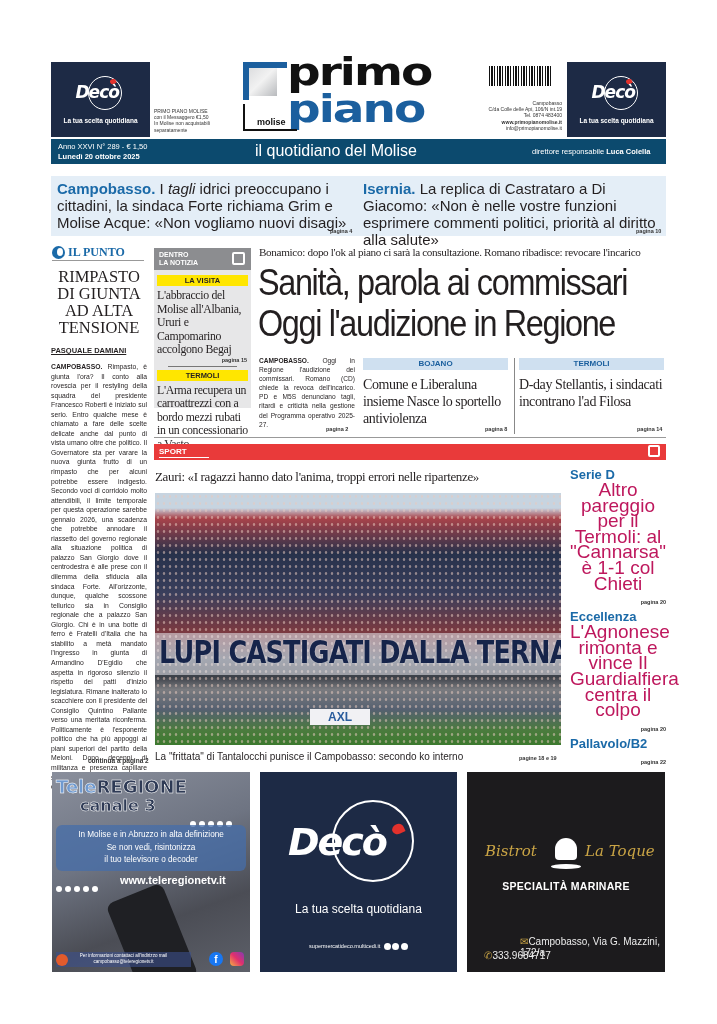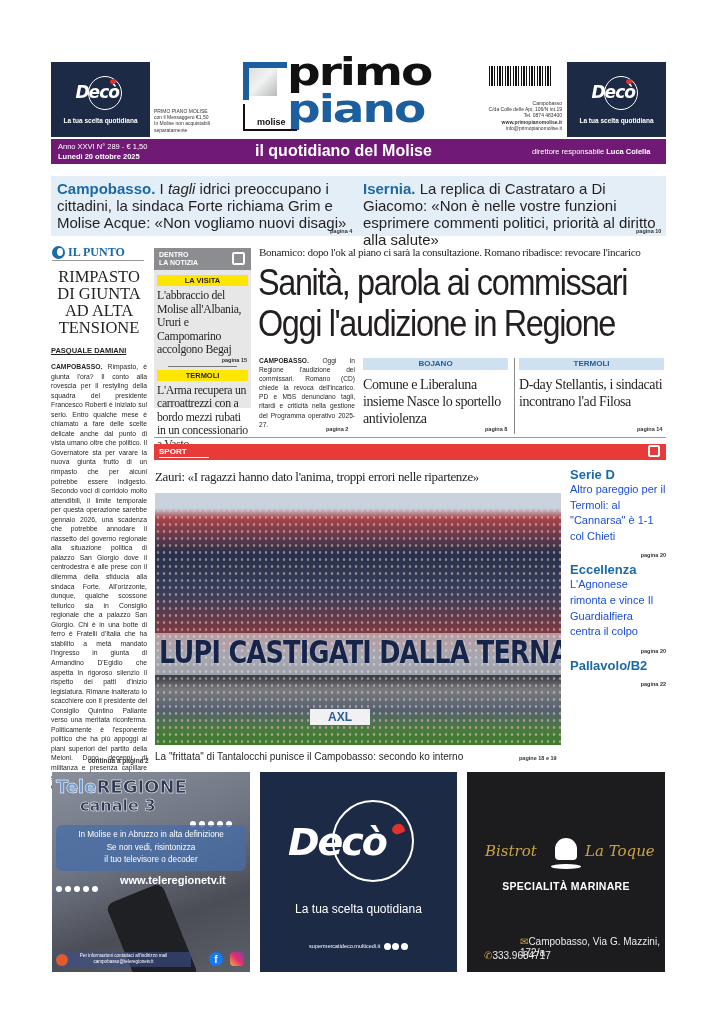--- a/index.html
+++ b/index.html
@@ -16,21 +16,21 @@
   .deco-tag { font-size: 6.5px; margin-top: 4px; font-weight: bold; }
 
   .small-info { font-size: 5px; line-height: 6.2px; color: #333; }
 
   .logo-text { font-family: "DejaVu Sans", sans-serif; font-weight: bold; letter-spacing: -2px; line-height: 1; }
   .logo-primo { color: #111; font-size: 47px; transform: scaleY(0.78); transform-origin: left top; }
   .logo-piano { color: #1b5f9e; font-size: 47px; transform: scaleY(0.78); transform-origin: left top; }
 
   .barcode { background: repeating-linear-gradient(90deg, #111 0 1px, #fff 1px 2px, #111 2px 4px, #fff 4px 5px, #111 5px 6px, #fff 6px 8px); }
 
-  .blue-bar { background: #701a75; color: #fff; }
+  .blue-bar { background: #0c4a6e; color: #fff; }
 
   
   .teaser-box { background: #e4eef7; }
   .teaser-text { font-size: 15px; line-height: 17px; color: #231f20; }
   .teaser-text .kw { color: #1b6aa8; font-weight: bold; }
   .pg { font-size: 5.5px; font-weight: bold; color: #333; }
 
   
   .il-punto { font-family: "Liberation Serif", serif; color: #1b6aa8; font-weight: bold; font-size: 12px; display: flex; align-items: center; gap: 3px; }
   .il-punto-dot { width: 13px; height: 13px; border-radius: 50%; background: #1b6aa8; position: relative; }
@@ -57,21 +57,21 @@
   
   .sport-bar { background: #e93a3a; color: #fff; }
   .sport-label { font-size: 8px; font-weight: bold; }
   .sport-underline { position: absolute; height: 1px; background: #fff; }
   .photo { background: linear-gradient(180deg, #c7d4e0 0%, #c7d4e0 6%, #a9434a 10%, #27314b 24%, #3a3f5c 40%, #7b3940 55%, #4e5564 66%, #3c4048 73%, #7a7b7f 78%, #556070 86%, #4b7b3e 94%, #3d7a2f 100%); overflow: hidden; }
   .crowd-dots { position: absolute; inset: 0; background-image: radial-gradient(circle, rgba(230,200,190,0.55) 1px, transparent 1.6px); background-size: 6px 7px; }
   .photo-title { position: absolute; font-family: "DejaVu Sans", sans-serif; font-weight: bold; color: #16244a; font-size: 32px; letter-spacing: -1px; transform: scaleX(0.8); transform-origin: left top; white-space: nowrap; text-shadow: 0 0 2px rgba(255,255,255,0.6); }
   .photo-band { position: absolute; background: rgba(235,235,240,0.55); }
   .caption { font-size: 10px; color: #231f20; }
   .sport-side-kw { color: #1b6aa8; font-weight: bold; font-size: 13px; line-height: 15px; }
-  .sport-side-txt { font-size: 11px; line-height: 15.6px; color: #1d4ed8; }
+  .sport-side-txt { font-size: 19px; line-height: 15.6px; color: #be185d; text-align: center; }
 
   
   .ad-tele { background: linear-gradient(160deg, #8a8f9c 0%, #6e7482 40%, #4b4d55 70%, #5d6069 100%); overflow: hidden; }
   .tele-title { font-family: "DejaVu Sans", sans-serif; font-weight: bold; font-size: 18px; color: #2e3a55; -webkit-text-stroke: 0.5px #fff; }
   .tele-title .tele { color: #6f9ad0; }
   .tele-box { background: rgba(70,110,170,0.75); border-radius: 6px; color: #fff; text-align: center; font-size: 8.2px; line-height: 12.5px; }
   .tele-url { color: #fff; font-size: 11px; font-weight: bold; }
   .dot { display: inline-block; width: 6px; height: 6px; border-radius: 50%; background: #fff; margin-right: 3px; }
   .tele-footer { background: rgba(60,80,140,0.6); color: #fff; font-size: 4.6px; line-height: 6px; text-align: center; }
   .remote { position: absolute; background: #1f2024; border-radius: 8px; transform: rotate(-22deg); }
@@ -122,21 +122,21 @@
     <div class="deco-ring"></div>
     <div class="deco-word">Decò</div>
     <div class="deco-accent"></div>
   </div>
   <div class="deco-tag">La tua scelta quotidiana</div>
 </div>
 
 <div class="abs blue-bar" style="left:51px;top:139px;width:615px;height:25px;">
   <div class="abs" style="left:7px;top:3px;font-size:7.5px;">Anno XXVI N° 289 - € 1,50</div>
   <div class="abs" style="left:7px;top:13px;font-size:7.5px;font-weight:bold;">Lunedì 20 ottobre 2025</div>
-  <div class="abs" style="left:204px;top:3px;font-size:16px;font-weight:bold;">il quotidiano del Molise</div>
+  <div class="abs" style="left:204px;top:3px;font-size:16px;font-weight:normal;">il quotidiano del Molise</div>
   <div class="abs" style="left:481px;top:8px;font-size:7.5px;">
     <span>direttore responsabile</span> <b>Luca Colella</b>
   </div>
 </div>
 
 <div class="abs teaser-box" style="left:51px;top:176px;width:615px;height:60px;"></div>
 <div class="abs teaser-text" style="left:57px;top:180px;width:300px;">
   <span class="kw">Campobasso.</span><span> I </span><i>tagli</i><span> idrici preoccupano i cittadini, la sindaca Forte richiama Grim e Molise Acque: «Non vogliamo nuovi disagi»</span>
 </div>
 <div class="abs pg" style="left:330px;top:228px;">pagina 4</div>

